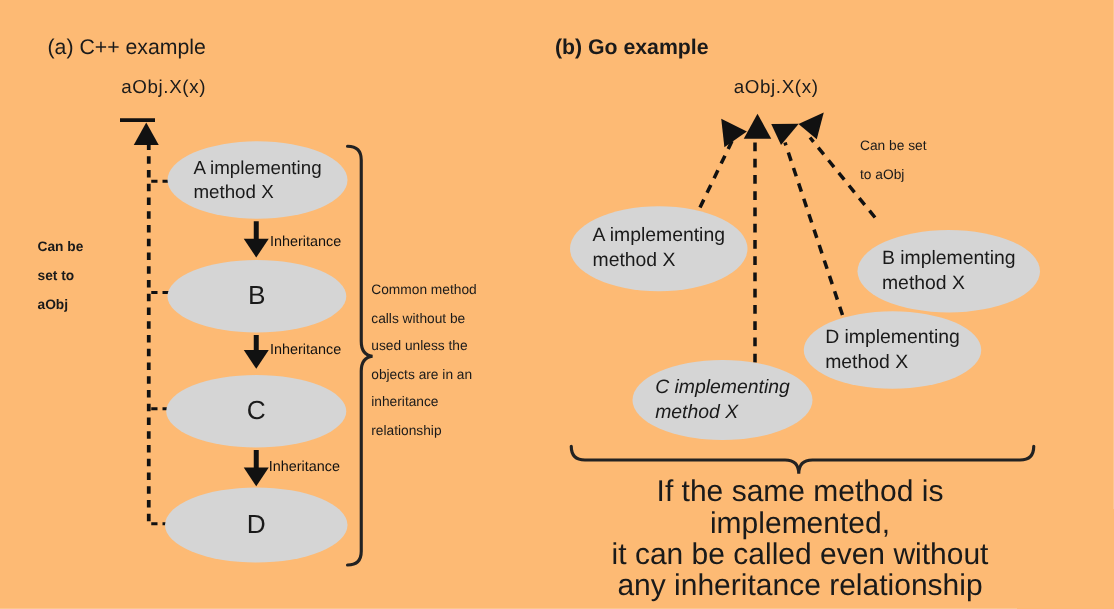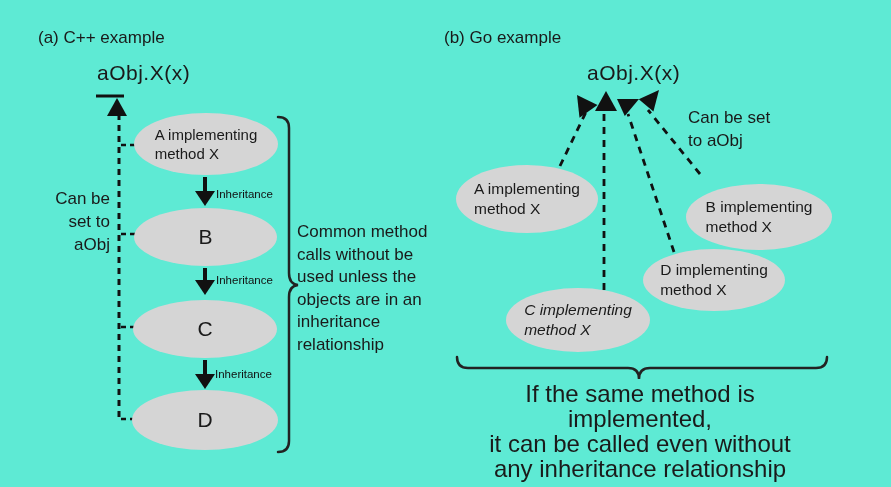--- a/index.html
+++ b/index.html
@@ -1,24 +1,24 @@
 <!DOCTYPE html>
 <html><head>
 <meta charset="utf-8">
 <style>
   html,body{margin:0;padding:0;}
   .canvas{
-    position:relative;width:891px;height:487px;background:#5eead4;
+    position:relative;width:891px;height:487px;background:#fdba74;
     font-family:"Liberation Sans", sans-serif;color:#1a1a1a;overflow:hidden;
   }
   .txt{position:absolute;white-space:pre-line;}
   .title{font-size:17px;}
-  .call{font-size:21px;letter-spacing:0.5px;}
-  .note{font-size:17px;line-height:22.5px;}
-  .side-note-a{text-align:right;line-height:23px;}
+  .call{font-size:15px;letter-spacing:0.5px;}
+  .note{font-size:11px;line-height:22.5px;}
+  .side-note-a{text-align:left;line-height:23px;font-weight:bold;}
   .side-note-b{line-height:23px;}
   .brace-note-b{font-size:24px;line-height:25px;text-align:center;}
   .edge-label{position:absolute;font-size:11.5px;color:#111;}
   .node{
     position:absolute;background:#d5d5d5;border-radius:50%;
     display:flex;align-items:center;justify-content:center;
     text-align:left;white-space:pre-line;font-size:15.5px;line-height:20px;
   }
   .node.letter{font-size:21px;}
   svg.overlay{position:absolute;left:0;top:0;z-index:1;}
@@ -75,21 +75,21 @@
   <span class="edge-label" style="left:216px;top:188px;">Inheritance</span>
   <span class="edge-label" style="left:216px;top:274px;">Inheritance</span>
   <span class="edge-label" style="left:215px;top:368px;">Inheritance</span>
 
   <div class="node" style="left:134px;top:113px;width:144px;height:62px;font-size:15px;line-height:19px;">A implementing
 method X</div>
   <div class="node letter" style="left:134px;top:208px;width:143px;height:58px;">B</div>
   <div class="node letter" style="left:133px;top:300px;width:144px;height:58px;">C</div>
   <div class="node letter" style="left:132px;top:390px;width:146px;height:60px;">D</div>
 
-  <div class="txt title" style="left:444px;top:28px;">(b) Go example</div>
+  <div class="txt title" style="left:444px;top:28px;font-weight:bold;">(b) Go example</div>
   <div class="txt call" style="left:587px;top:61px;">aObj.X(x)</div>
   <div class="txt note side-note-b" style="left:688px;top:106px;">Can be set
 to aObj</div>
   <div class="txt brace-note-b" style="left:450px;top:381px;width:380px;">If the same method is implemented,
 it can be called even without
 any inheritance relationship</div>
 
   <div class="node" style="left:456px;top:165px;width:142px;height:68px;">A implementing
 method X</div>
   <div class="node" style="left:686px;top:184px;width:146px;height:66px;">B implementing

